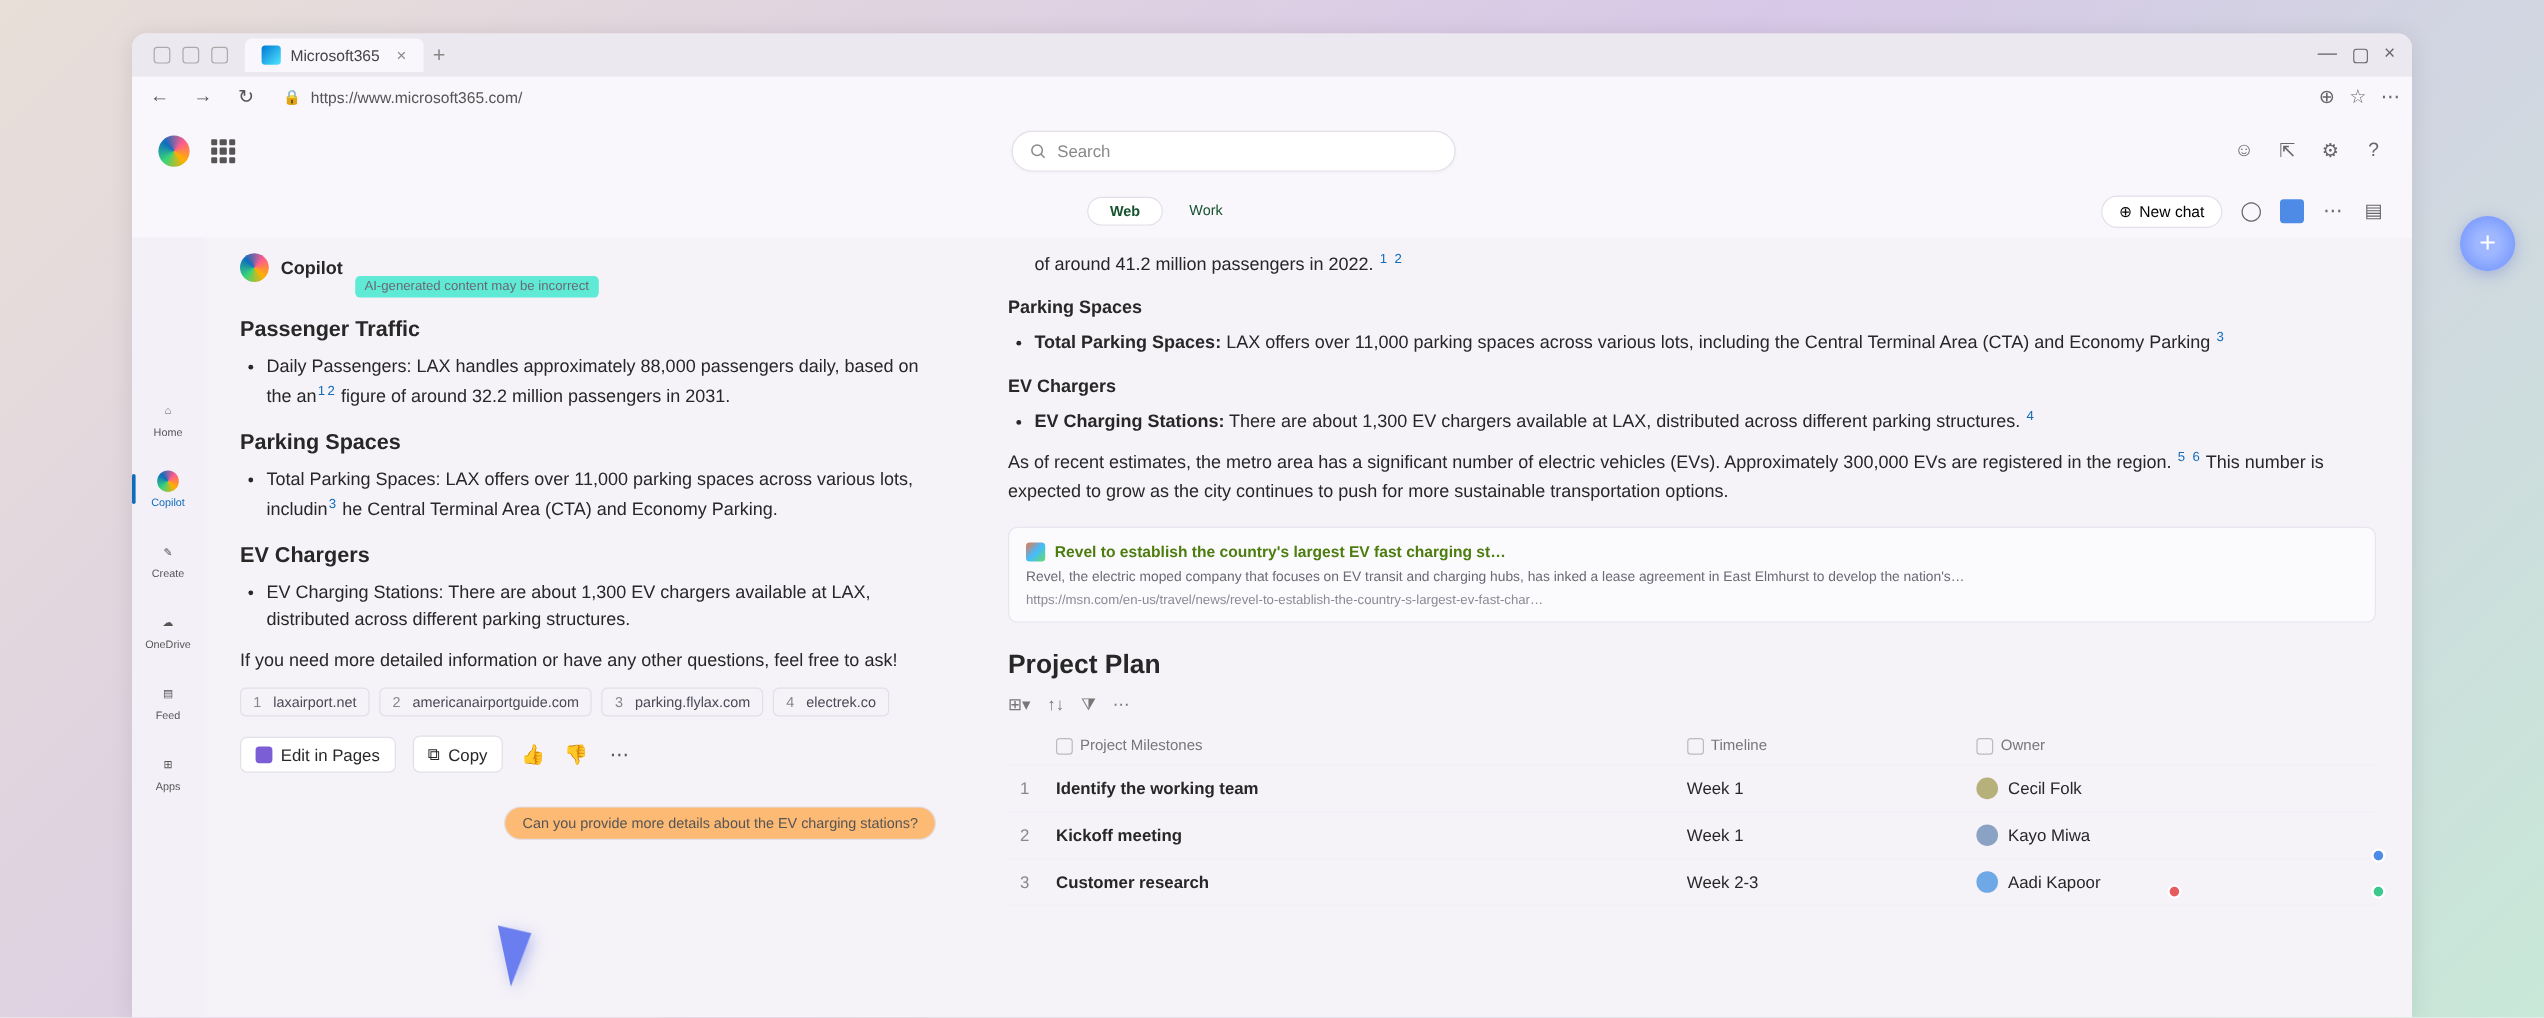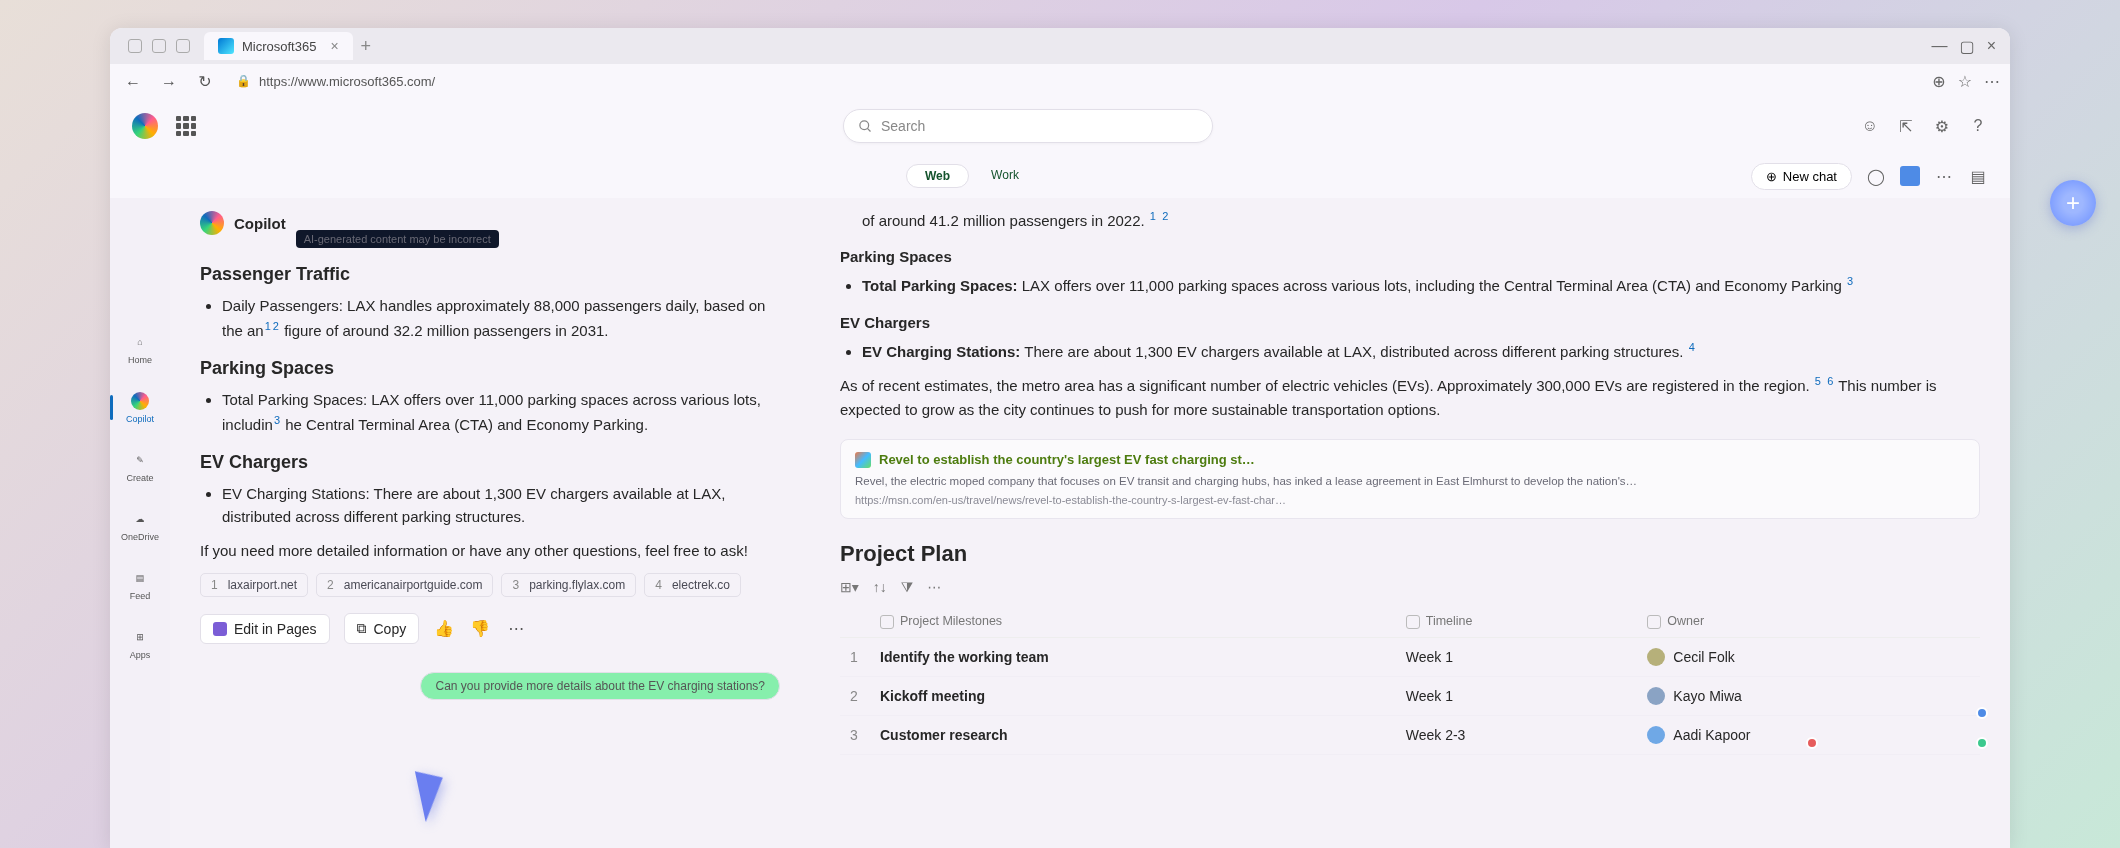--- a/index.html
+++ b/index.html
@@ -41,37 +41,37 @@
 .rail-item.active::before { content:""; position:absolute; left:-6px; top:8px; bottom:8px; width:3px; background:#0f6cbd; border-radius:2px; }
 .rail-ico { width: 20px; height: 20px; display:flex; align-items:center; justify-content:center; }
 .main-cols { flex:1; display:flex; overflow:hidden; }
 .col { padding: 0 30px 20px; overflow-y: auto; color:#272727; }
 .col-left { flex: 1; max-width: 640px; }
 .col-right { flex: 1; }
 .user-bubble { background:#e6ecfa; border-radius:10px; padding:14px 18px; font-size:15px; color:#2b2b3d; margin: 18px 0 22px; line-height:1.45; }
 .copilot-row { display:flex; align-items:center; gap:10px; margin-bottom:14px; }
 .cp-avatar { width:24px; height:24px; border-radius:50%; background: conic-gradient(from 45deg,#ff5c8d,#ffb000,#36d47b,#0f6cbd,#ff5c8d); }
 .cp-name { font-weight:600; font-size:15px; }
-.cp-note { background:#0f172a; color:#6a6a76; font-size:11px; padding:3px 8px; border-radius:4px;margin-top:32px; }
+.cp-note { background:#5eead4; color:#6a6a76; font-size:11px; padding:3px 8px; border-radius:4px;margin-top:32px; }
 h2 { font-size:18px; font-weight:700; margin:16px 0 10px; }
 h3 { font-size:15px; font-weight:700; margin:16px 0 8px; }
 ul { padding-left: 22px; margin-bottom:6px; }
 li { font-size:15px; line-height:1.5; margin-bottom:4px; }
 .cite-sup { color:#0f6cbd; font-size:11px; vertical-align: super; margin: 0 1px; cursor:pointer; }
 .footer-note { font-size:15px; margin-top:14px; }
 .citations { display:flex; gap:8px; margin-top:14px; flex-wrap:wrap; }
 .cite-pill { border:1px solid #e2dfe8; border-radius:5px; padding:4px 10px; font-size:12px; color:#4a4a55; display:flex; align-items:center; gap:10px; cursor:pointer; }
 .cite-pill .n { color:#888; }
 .actions { display:flex; align-items:center; gap:14px; margin-top:16px; }
 .act-btn { display:flex; align-items:center; gap:7px; border:1px solid #e2dfe8; border-radius:6px; padding:6px 12px; font-size:14px; cursor:pointer; background:#fff; }
 .act-btn.primary { }
 .purple-sq { width:14px; height:14px; background:#7b5dd6; border-radius:3px; }
 .thumb { width:22px; height:22px; display:flex; align-items:center; justify-content:center; color:#555; cursor:pointer; }
 .suggest { margin-top:28px; display:flex; justify-content:flex-end; }
-.suggest-pill { border:1px solid #e2dfe8; border-radius:16px; padding:6px 14px; font-size:12px; color:#555; cursor:pointer; background:#86efac; }
+.suggest-pill { border:1px solid #e2dfe8; border-radius:16px; padding:6px 14px; font-size:12px; color:#555; cursor:pointer; background:#fdba74; }
 .para { font-size:15px; line-height:1.55; margin:10px 0; }
 .ref-card { border:1px solid #e8e5ee; border-radius:8px; padding:12px 14px; margin:18px 0 22px; background:#fbfafc; }
 .ref-title { font-size:13px; font-weight:600; color:#4d7c0f; display:flex; align-items:center; gap:8px; }
 .ref-ico { width:16px; height:16px; background:linear-gradient(135deg,#e74,#4bf,#6d6); border-radius:3px; }
 .ref-desc { font-size:11.5px; color:#6a6a76; line-height:1.4; margin-top:5px; }
 .ref-url { font-size:11px; color:#8a8a95; margin-top:5px; }
 .plan-title { font-size:22px; font-weight:600; margin:18px 0 12px; }
 .plan-tools { display:flex; gap:14px; color:#777; font-size:14px; margin-bottom:10px; }
 .plan-tool { cursor:pointer; }
 .table { width:100%; border-collapse: collapse; font-size:14px; }

